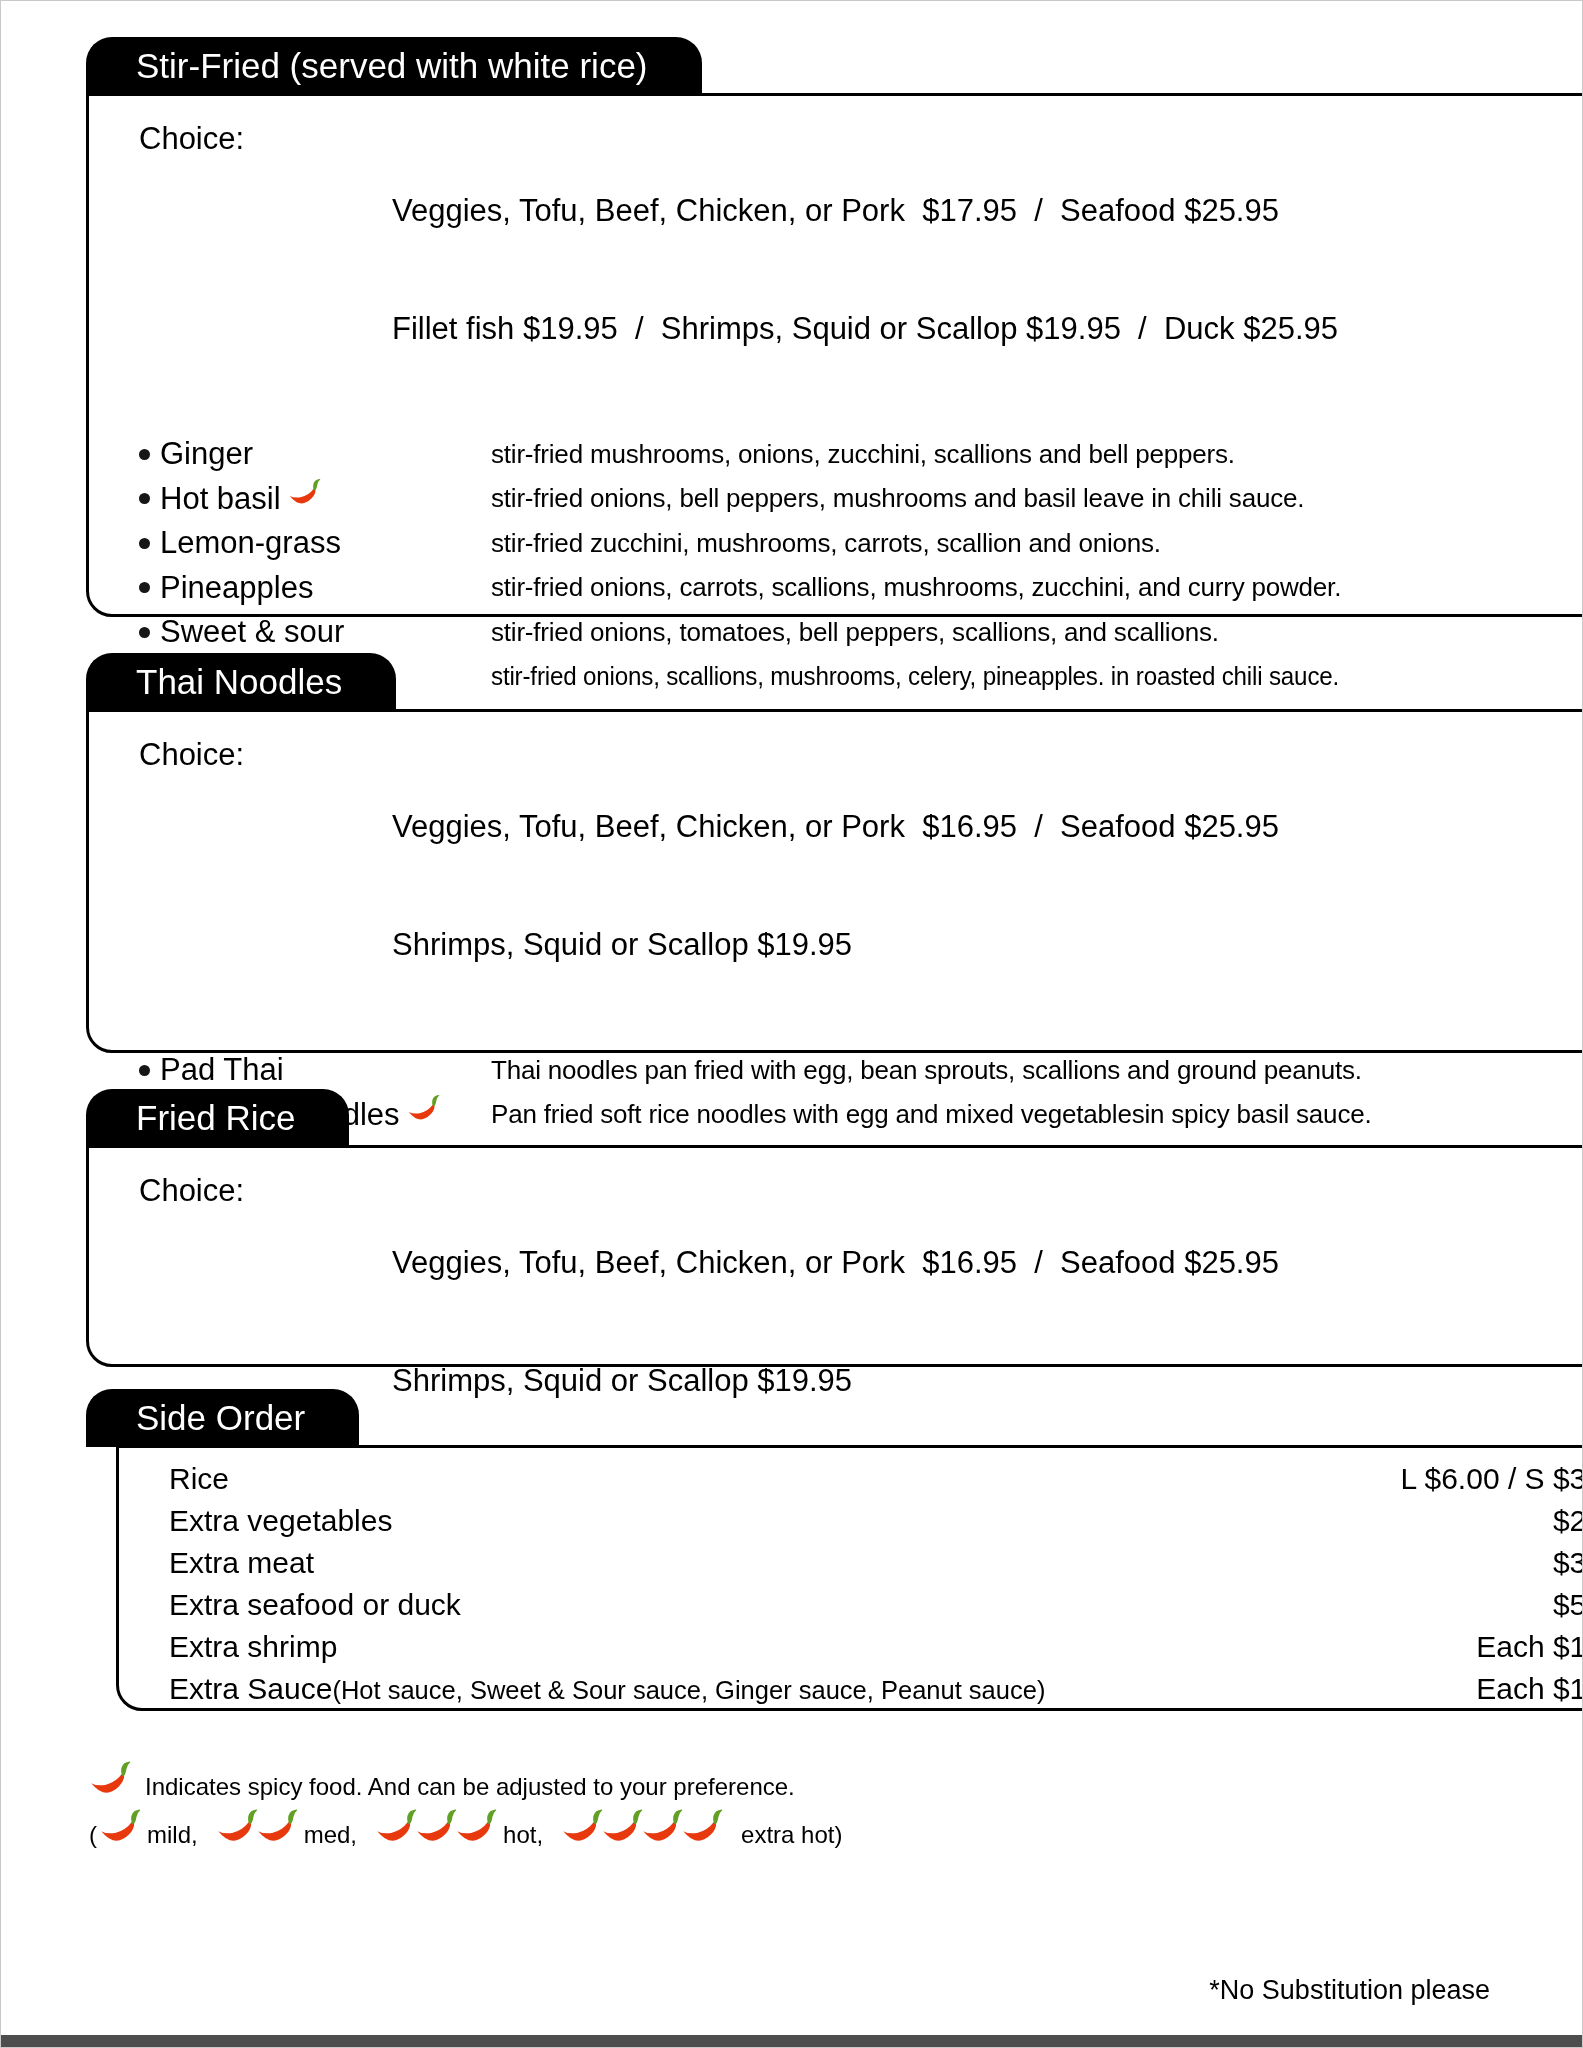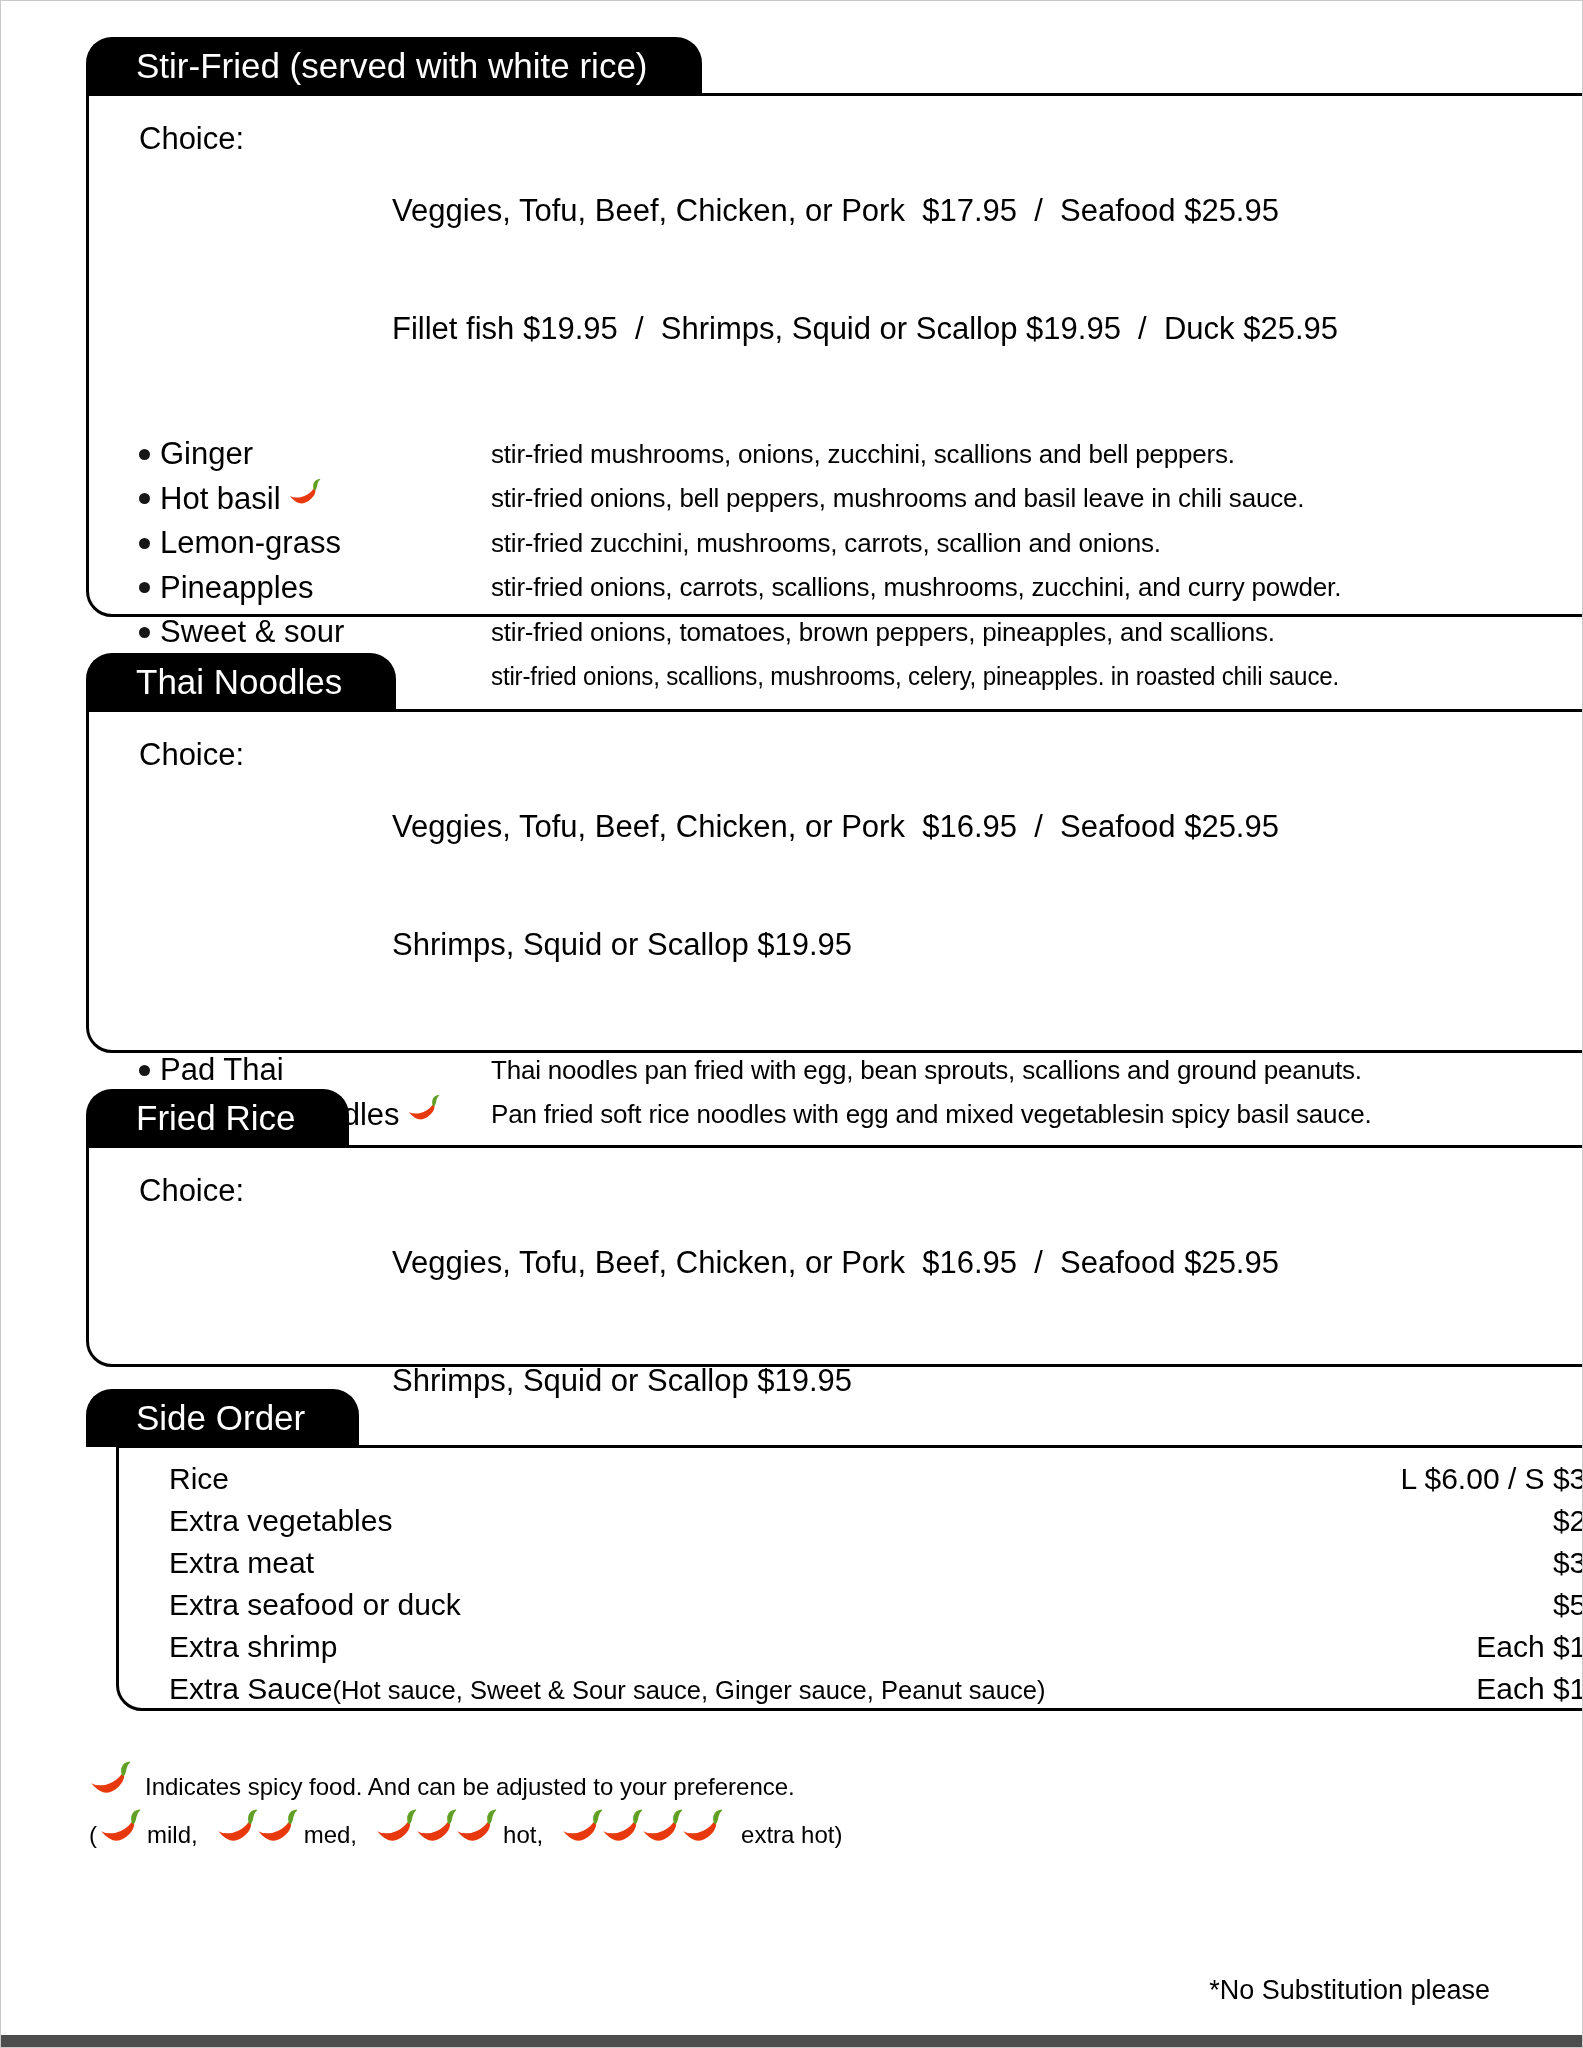--- a/index.html
+++ b/index.html
@@ -106,21 +106,21 @@
               <span class="dot"></span>
               <span>Pineapples</span>
             </div>
           <div class="item-desc">stir-fried onions, carrots, scallions, mushrooms, zucchini, and curry powder.</div>
         </div>
         <div class="item">
           <div class="item-name">
               <span class="dot"></span>
               <span>Sweet &amp; sour</span>
             </div>
-          <div class="item-desc">stir-fried onions, tomatoes, brown peppers, pineapples, and scallions.</div>
+          <div class="item-desc">stir-fried onions, tomatoes, bell peppers, scallions, and scallions.</div>
         </div>
         <div class="item">
           <div class="item-name">
               <span class="dot"></span>
               <span>Cashew nut</span>
               <svg class="chili" viewBox="0 0 40 40">
                 <use href="#chili"></use>
               </svg>
             </div>
           <div class="item-desc squeeze">stir-fried onions, scallions, mushrooms, celery, pineapples. in roasted chili sauce.</div>

